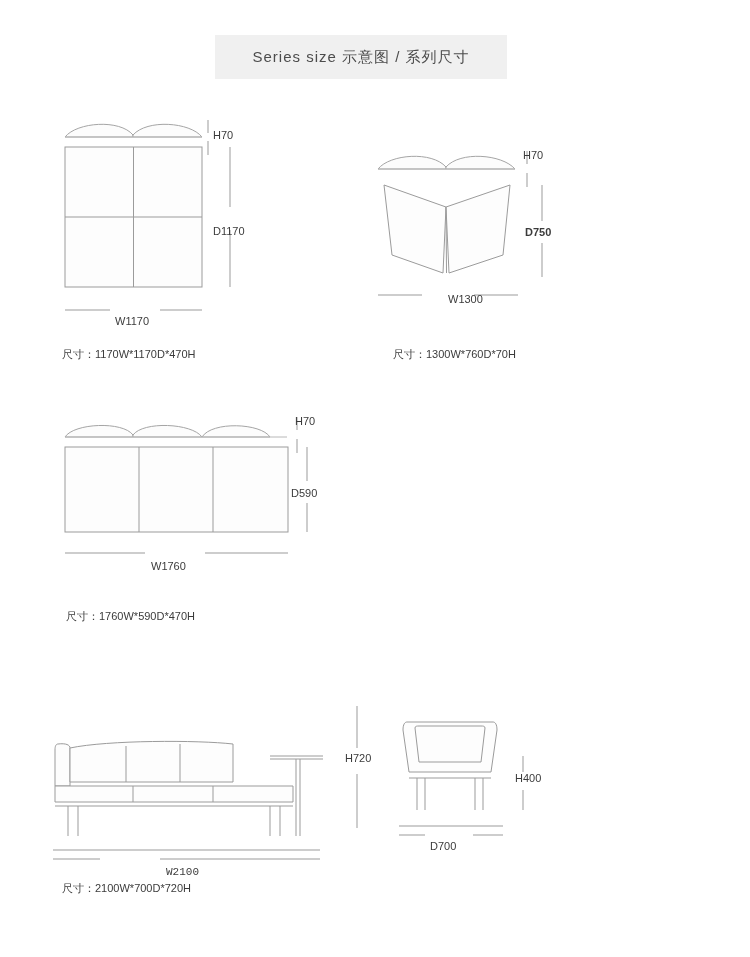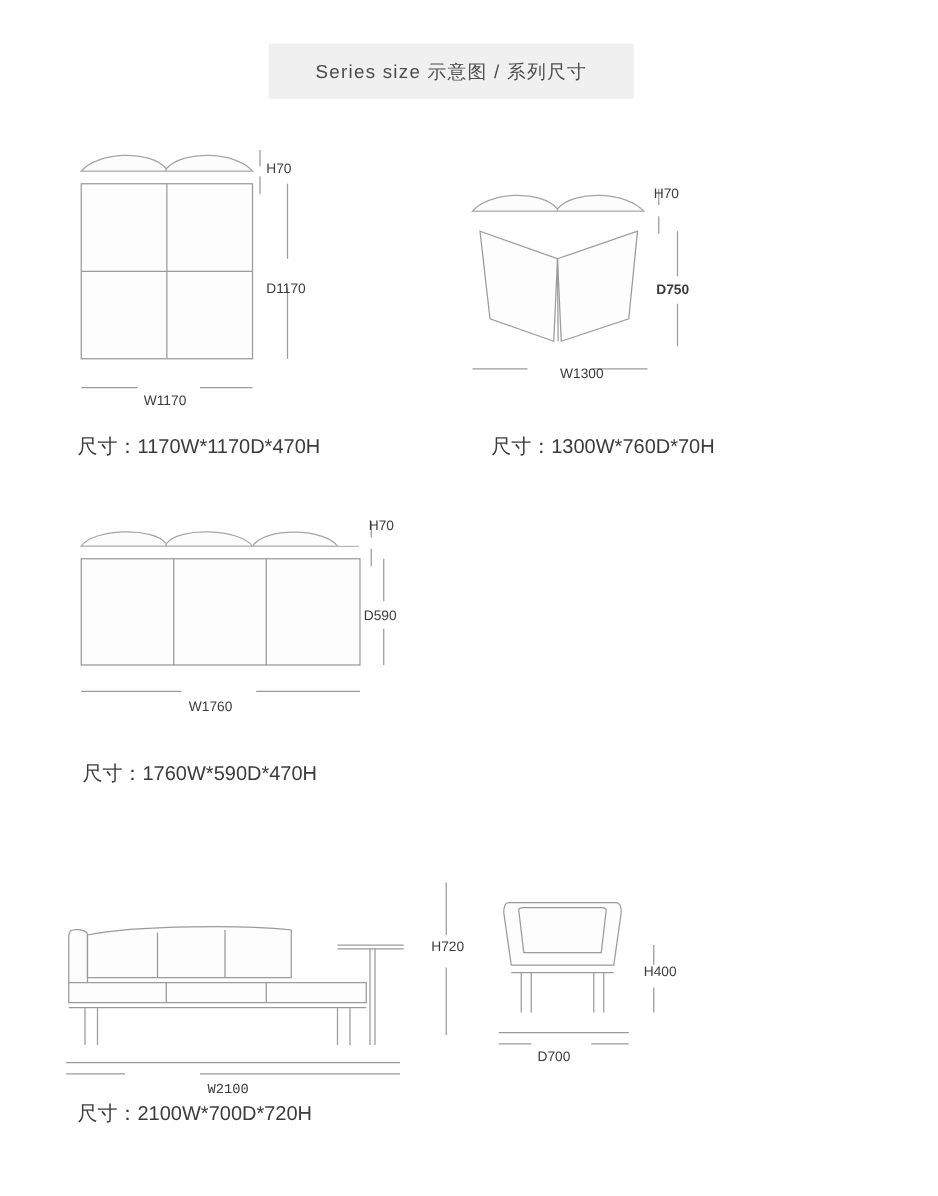--- a/index.html
+++ b/index.html
@@ -35,21 +35,21 @@
     font-weight: normal;
     white-space: nowrap;
   }
 
   
   .block {
     position: absolute;
   }
   .caption {
     position: absolute;
-    font-size: 16px;
+    font-size: 11px;
     color: #3b3b3b;
     white-space: nowrap;
   }
   .dim-label {
     position: absolute;
     font-size: 11px;
     color: #3b3b3b;
     white-space: nowrap;
     text-align: center;
   }

